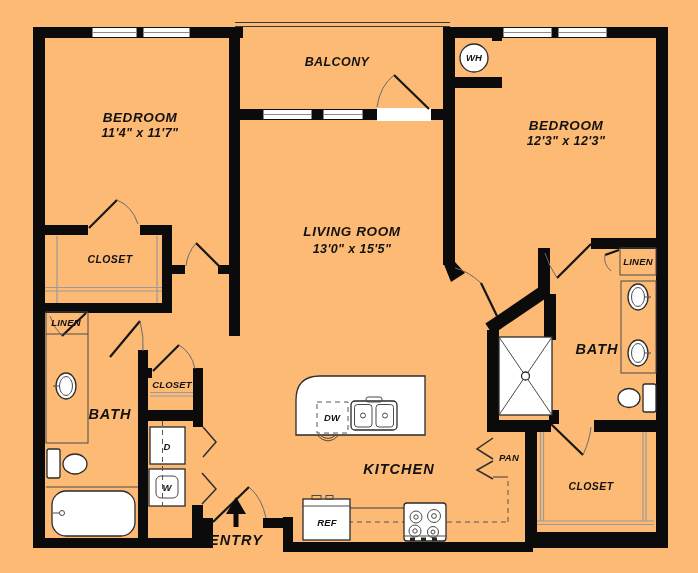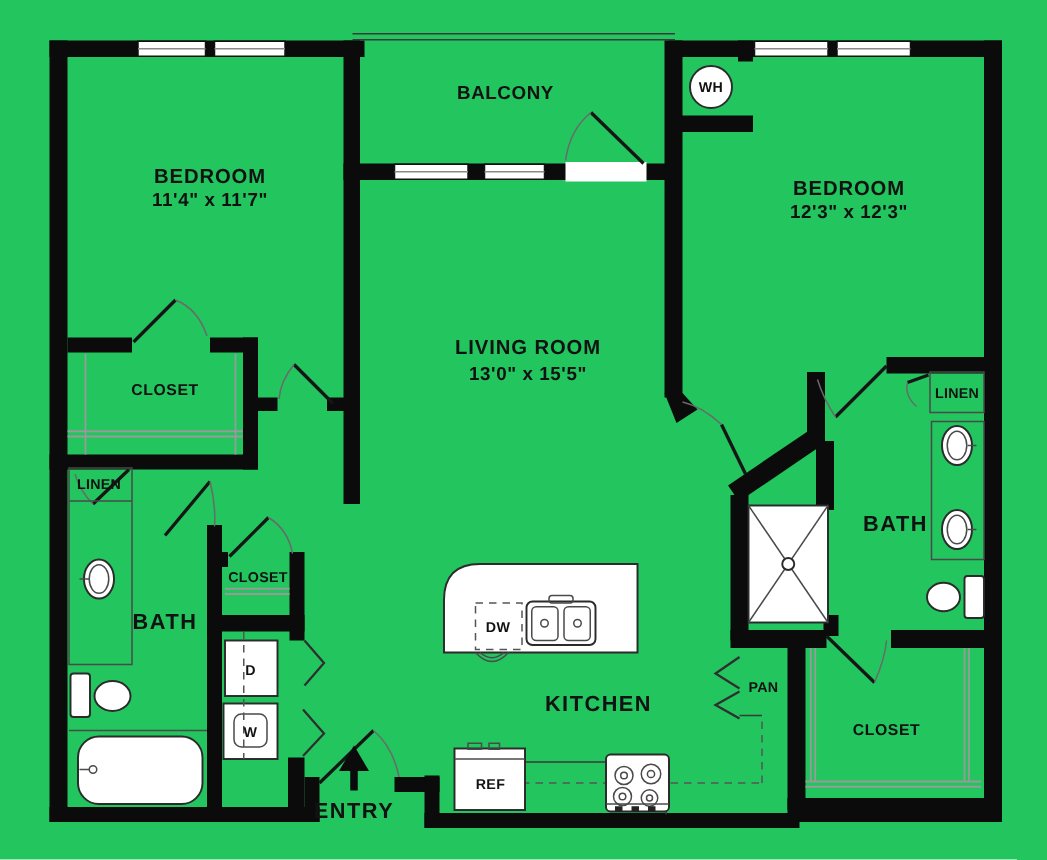--- a/index.html
+++ b/index.html
@@ -1,17 +1,17 @@
 <!DOCTYPE html>
 <html><head>
 <meta charset="utf-8">
 <style>
   html,body{margin:0;padding:0;background:#ffffff;}
-  .stage{position:relative;width:698px;height:573px;background:#22c55e;overflow:hidden;
-         font-family:"Liberation Sans","DejaVu Sans",sans-serif;}
+  .stage{position:relative;width:698px;height:573px;background:#fdba74;overflow:hidden;
+         font-family:"Liberation Sans","DejaVu Sans",sans-serif;font-style:italic;}
   svg{position:absolute;left:0;top:0;}
   text{font-family:"Liberation Sans","DejaVu Sans",sans-serif;font-weight:bold;fill:#121212;}
   .room-lbl{font-size:13.5px;letter-spacing:.6px;}
   .dim-lbl{font-size:12.5px;letter-spacing:.4px;}
   .big-lbl{font-size:14.5px;letter-spacing:1px;}
   .mid-lbl{font-size:10.5px;letter-spacing:.4px;}
   .sm-lbl{font-size:9.5px;letter-spacing:.2px;}
   .wall{fill:#0b0b0b;stroke:none;}
   .thinline{stroke:#3a3a3a;stroke-width:1;fill:none;}
   .fixture{stroke:#2b2b2b;stroke-width:1.3;fill:#ffffff;}

